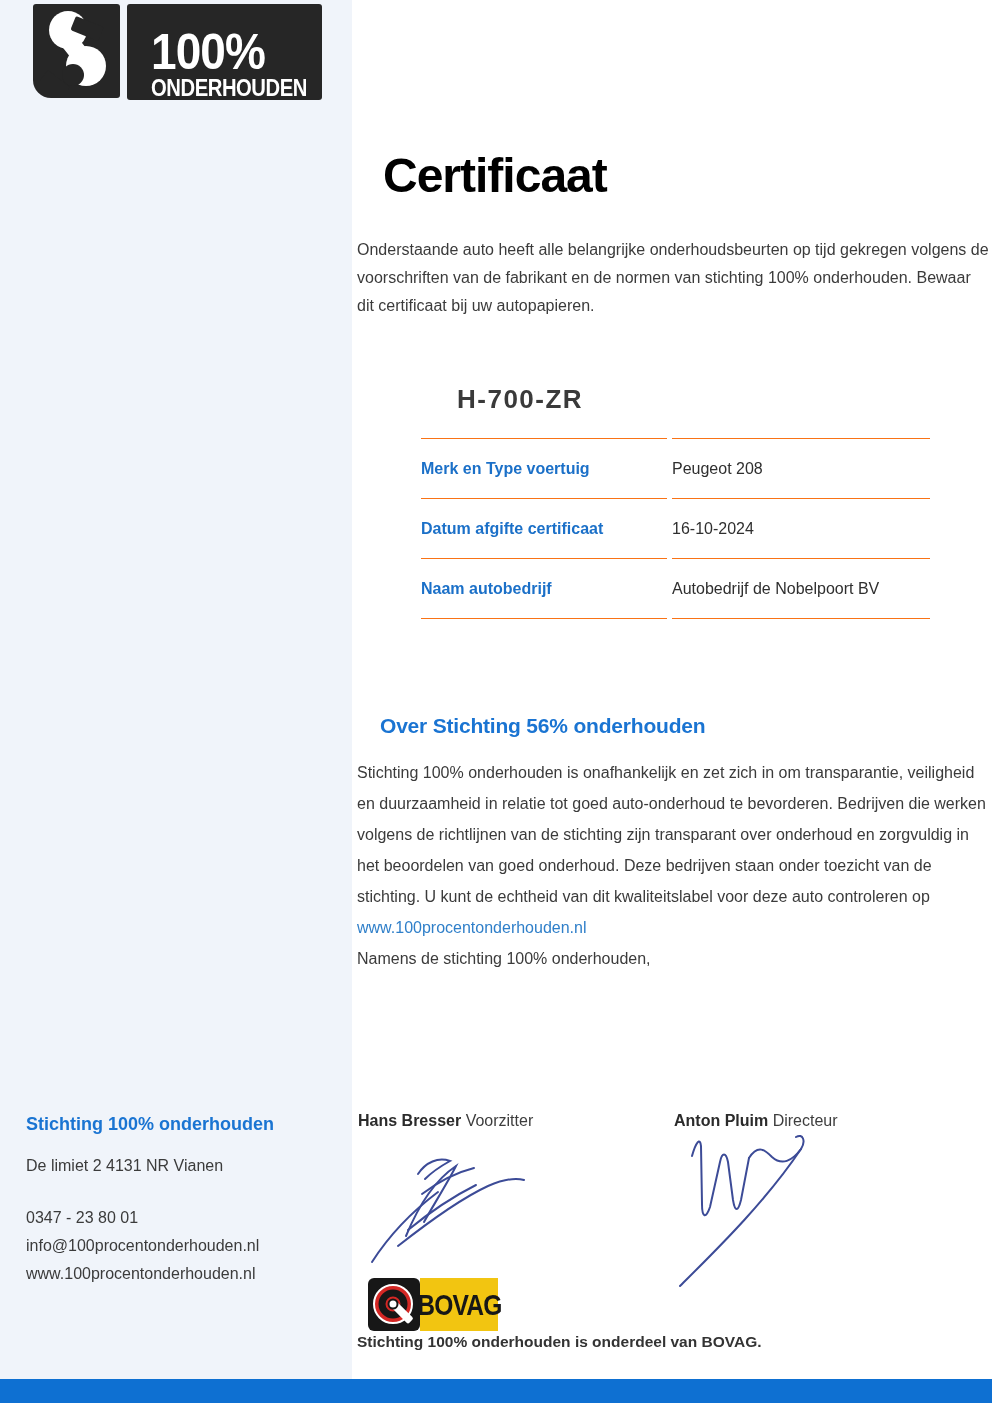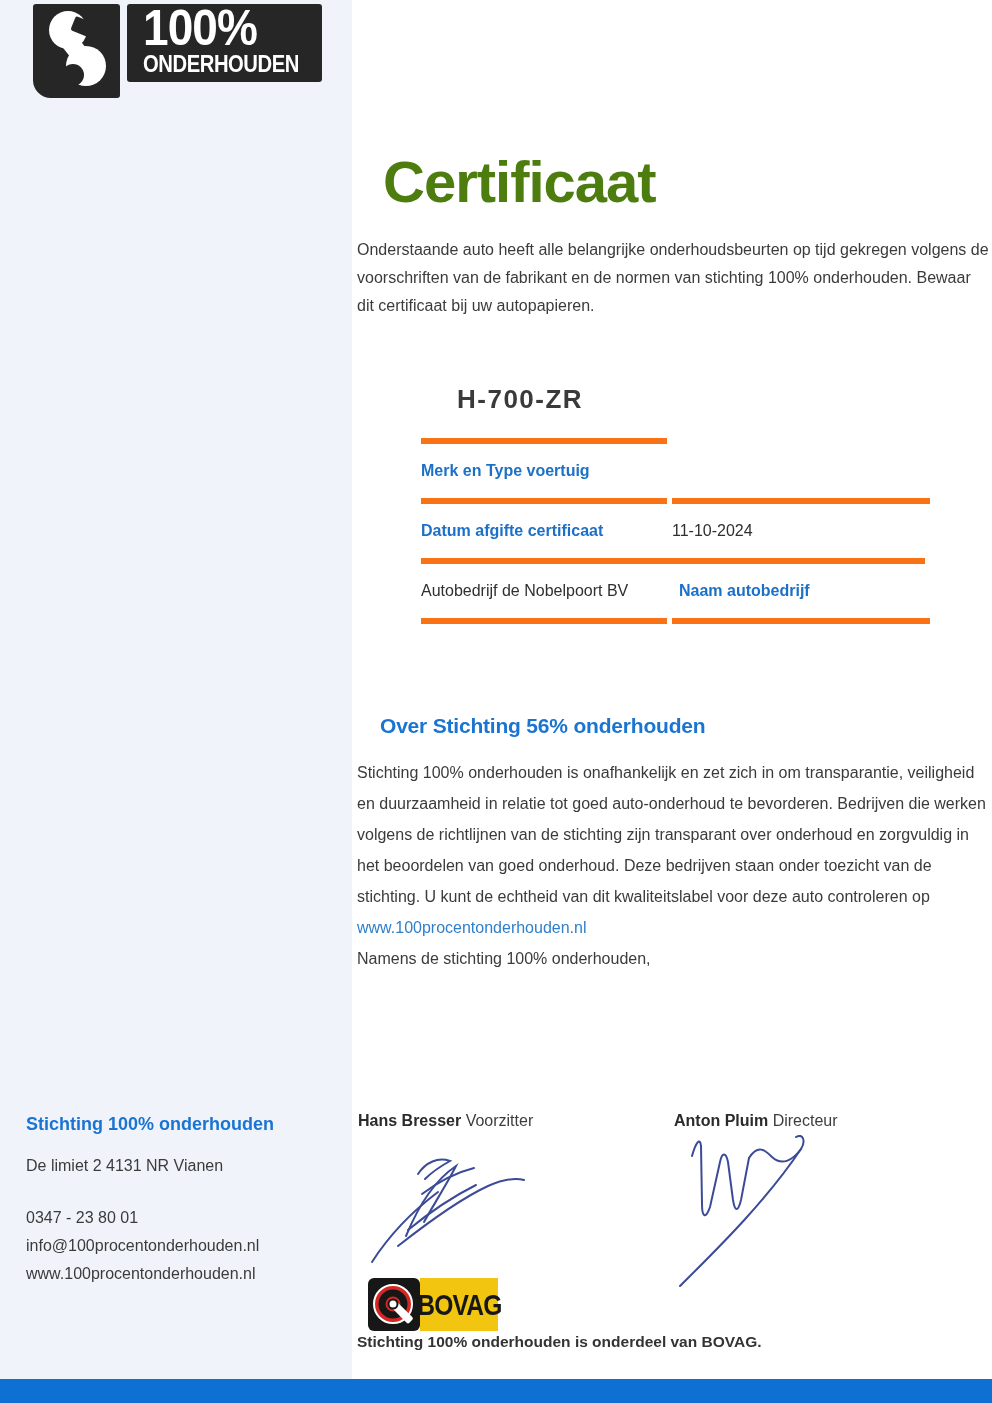--- a/index.html
+++ b/index.html
@@ -6,33 +6,33 @@
   body{font-family:"Liberation Sans", sans-serif;}
   .page{position:relative;width:992px;height:1403px;background:#ffffff;overflow:hidden;}
 
   
   .sidebar{position:absolute;left:0;top:0;width:352px;height:1379px;background:#f0f4fa;}
 
   
   .logo{position:absolute;left:33px;top:4px;display:flex;}
   .logo-box{background:#262626;color:#ffffff;}
   .logo-icon-box{width:87px;height:94px;border-radius:3px 3px 3px 18px;display:flex;align-items:center;justify-content:center;}
-  .logo-text-box{width:195px;height:78px;margin-left:7px;border-radius:3px;display:flex;flex-direction:column;justify-content:flex-start;padding-left:16px;box-sizing:border-box;}
+  .logo-text-box{width:195px;height:96px;margin-left:7px;border-radius:3px;display:flex;flex-direction:column;justify-content:flex-end;padding-left:24px;box-sizing:border-box;}
   .logo-percent{font-size:50px;font-weight:800;line-height:48px;letter-spacing:-1px;transform:scaleX(.92);transform-origin:left center;}
   .logo-onderhouden{font-size:23px;font-weight:800;line-height:24px;letter-spacing:-.5px;transform:scaleX(.88);transform-origin:left center;}
 
   
-  .doc-title{position:absolute;left:383px;top:148px;font-size:58px;font-weight:800;color:#4d7c0f;letter-spacing:-1px;}
+  .doc-title{position:absolute;left:383px;top:148px;font-size:48px;font-weight:800;color:#000000;letter-spacing:-1px;}
   .intro{position:absolute;left:357px;top:236px;width:634px;font-size:16px;line-height:28px;color:#3b3b3b;}
 
   
   .plate{position:absolute;left:457px;top:384px;font-size:26px;font-weight:800;color:#3a3a3a;letter-spacing:1.5px;}
   .cert-table{position:absolute;left:421px;top:438px;width:509px;}
   .cert-row{display:flex;height:60px;}
-  .cell{border-top:6px solid #f97316;box-sizing:border-box;display:flex;align-items:center;}
+  .cell{border-top:1px solid #f97316;box-sizing:border-box;display:flex;align-items:center;}
   .cell-label{width:246px;margin-right:5px;color:#1b70c8;font-weight:700;font-size:16px;}
   .cell-value{width:258px;color:#2f2f2f;font-size:16px;}
   .row-close{display:flex;height:0;}
   .row-close .cell{height:1px;}
 
   
   .about-heading{position:absolute;left:380px;top:714px;font-size:21px;font-weight:800;color:#1a74d2;letter-spacing:-.2px;}
   .about-body{position:absolute;left:357px;top:757px;width:634px;font-size:16px;line-height:31px;color:#3b3b3b;}
   .text-link{color:#2f7fc9;text-decoration:none;cursor:pointer;}
 
@@ -94,28 +94,29 @@
   </div>
 
   <div class="doc-title">Certificaat</div>
   <div class="intro">Onderstaande auto heeft alle belangrijke onderhoudsbeurten op tijd gekregen volgens de voorschriften van de fabrikant en de normen van stichting 100% onderhouden. Bewaar dit certificaat bij uw autopapieren.</div>
 
   <div class="plate">H-700-ZR</div>
 
   <div class="cert-table">
     <div class="cert-row">
       <div class="cell cell-label">Merk en Type voertuig</div>
+      <div class="cell cell-value">Peugeot 208</div>
     </div>
     <div class="cert-row">
       <div class="cell cell-label">Datum afgifte certificaat</div>
-      <div class="cell cell-value">11-10-2024</div>
+      <div class="cell cell-value">16-10-2024</div>
     </div>
     <div class="cert-row">
+      <div class="cell cell-label">Naam autobedrijf</div>
       <div class="cell cell-value">Autobedrijf de Nobelpoort BV</div>
-      <div class="cell cell-label">Naam autobedrijf</div>
     </div>
     <div class="row-close">
       <div class="cell cell-label"></div>
       <div class="cell cell-value"></div>
     </div>
   </div>
 
   <div class="about-heading">Over Stichting 56% onderhouden</div>
   <div class="about-body">
     <span>Stichting 100% onderhouden is onafhankelijk en zet zich in om transparantie, veiligheid en duurzaamheid in relatie tot goed auto-onderhoud te bevorderen. Bedrijven die werken volgens de richtlijnen van de stichting zijn transparant over onderhoud en zorgvuldig in het beoordelen van goed onderhoud. Deze bedrijven staan onder toezicht van de stichting. U kunt de echtheid van dit kwaliteitslabel voor deze auto controleren op </span><a class="text-link">www.100procentonderhouden.nl</a>

